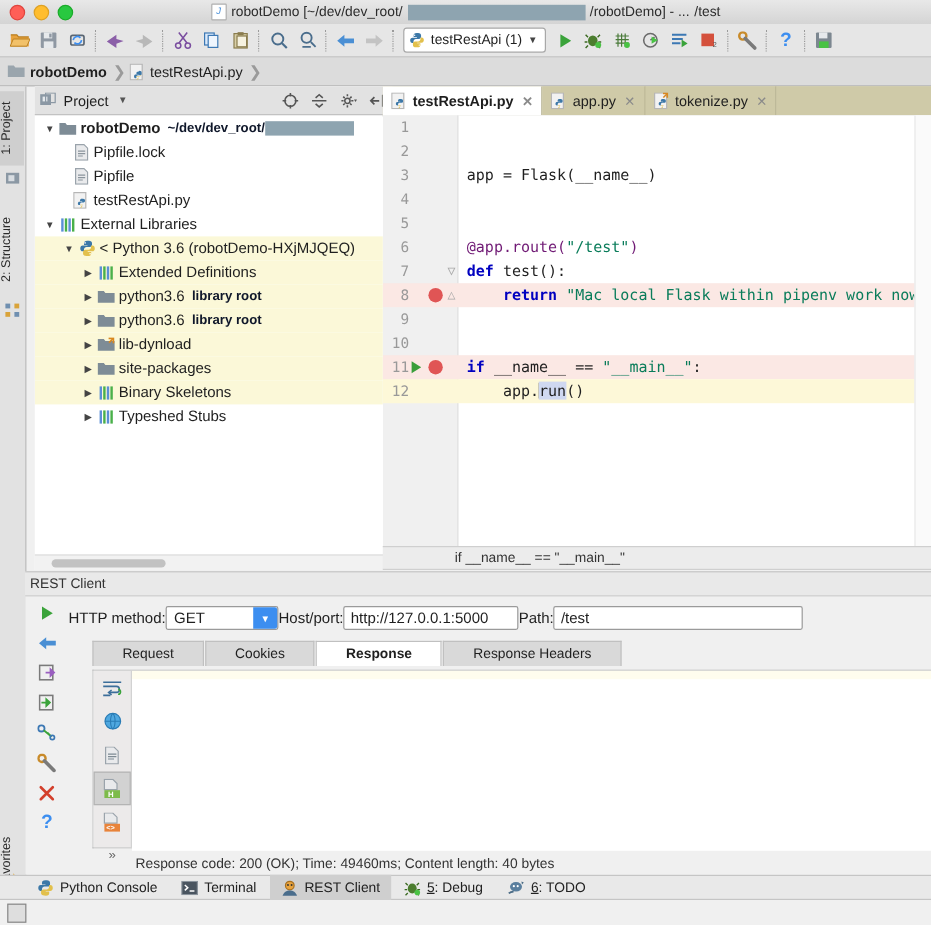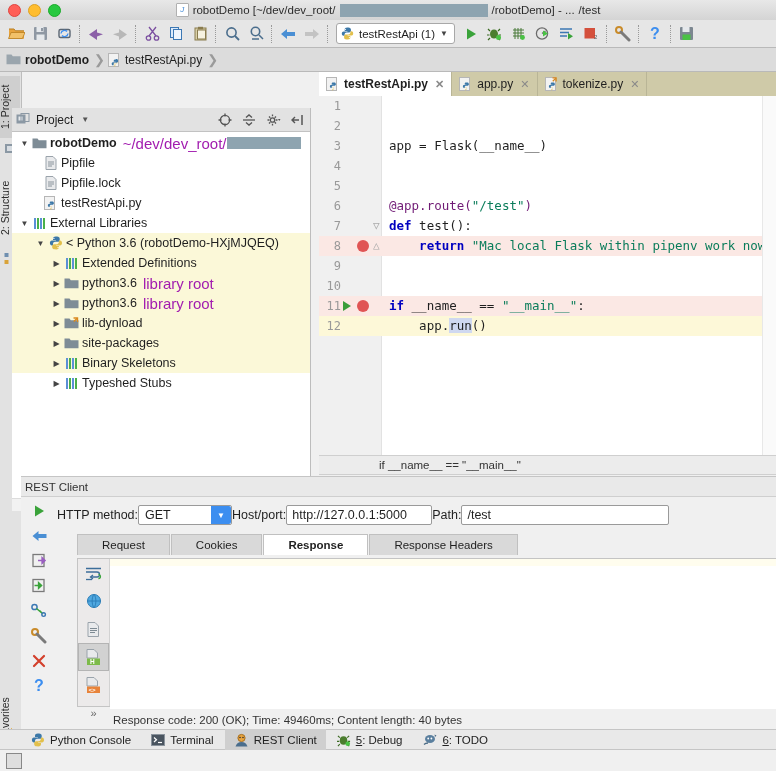--- a/index.html
+++ b/index.html
@@ -72,39 +72,39 @@
     position:absolute; left:-1px;
     writing-mode: vertical-rl; transform: rotate(180deg);
     font-size:10.5px; color:#2b2b2b; white-space:nowrap;
     width:21px; text-align:center;
   }
   .vlabel.sel { background:#cfcfcf; }
   .vico { position:absolute; left:4px; width:13px; height:13px; }
 
   
   .projpanel {
-    position:absolute; left:12px; top:72px; width:298px; height:403px;
-    background:#fff; border-right:1px solid #bdbdbd;margin-top:36px;
+    position:absolute; left:29px; top:72px; width:298px; height:403px;
+    background:#fff; border-right:1px solid #bdbdbd;
   }
   .projhdr {
     height:24px; background:#e2e2e2; border-bottom:1px solid #c2c2c2;
     display:flex; align-items:center; padding:0 4px; box-sizing:border-box; gap:6px;
   }
   .projhdr .lbl { font-size:12px; }
   .projhdr .caret { font-size:8px; color:#555; margin-left:2px; }
   .projhdr .spacer { flex:1; }
   .hico { width:18px; height:18px; display:flex; align-items:center; justify-content:center; }
   .tree { position:absolute; top:25px; left:0; right:0; bottom:12px; overflow:hidden; font-size:12.5px; }
   .trow { height:20px; display:flex; align-items:center; white-space:nowrap; }
   .trow.hl { background:#fbf8d8; }
   .twist { width:13px; text-align:center; font-size:8px; color:#444; flex:0 0 13px; }
   .ticon { width:17px; display:flex; align-items:center; justify-content:center; flex:0 0 17px; }
   .tlabel { padding-left:2px; }
   .tlabel.b { font-weight:bold; }
-  .tdim { color:#a21caf; padding-left:6px; font-size:15px; }
+  .tdim { color:#0f172a; padding-left:6px; font-size:11px;font-weight:bold; }
   .hscroll {
     position:absolute; left:0; bottom:0; width:298px; height:12px;
     background:#f2f2f2; border-top:1px solid #dcdcdc;
   }
   .hscroll .thumb {
     position:absolute; left:14px; top:3px; width:95px; height:7px;
     background:#c2c2c2; border-radius:4px;
   }
 
   
@@ -505,34 +505,34 @@
       <div class="trow">
         <span style="width:30px"></span>
         <span class="ticon">
             <svg width="12" height="14" viewBox="0 0 12 14">
               <path d="M1 0.5h7l3 3v10H1z" fill="#e9eaec" stroke="#9aa3ab"></path>
               <g stroke="#8a949c" stroke-width="1">
                 <path d="M3 6h6M3 8h6M3 10h4"></path>
               </g>
             </svg>
           </span>
-        <span class="tlabel">Pipfile</span>
+        <span class="tlabel">Pipfile.lock</span>
       </div>
 
       <div class="trow">
         <span style="width:30px"></span>
         <span class="ticon">
             <svg width="12" height="14" viewBox="0 0 12 14">
               <path d="M1 0.5h7l3 3v10H1z" fill="#e9eaec" stroke="#9aa3ab"></path>
               <g stroke="#8a949c" stroke-width="1">
                 <path d="M3 6h6M3 8h6M3 10h4"></path>
               </g>
             </svg>
           </span>
-        <span class="tlabel">Pipfile.lock</span>
+        <span class="tlabel">Pipfile</span>
       </div>
 
       <div class="trow">
         <span style="width:30px"></span>
         <span class="ticon">
             <svg width="13" height="14" viewBox="0 0 13 14">
               <rect x="0.5" y="0.5" width="10" height="13" fill="#f2f2f2" stroke="#b6b6b6"></rect>
               <path d="M7.4 5.6c-1.3 0-1.7.55-1.7 1.3v.85h1.8v.33H5.2c-.75 0-1.3.5-1.3 1.4s.45 1.45 1.15 1.45h.65V9.98c0-.73.6-1.3 1.3-1.3h1.7c.6 0 1.15-.47 1.15-1.15V6.98c0-.66-.5-1.38-1.65-1.38z" fill="#3c78a8"></path>
               <path d="M5.8 13.2c1.3 0 1.7-.55 1.7-1.3v-.85H5.7v-.33h2.4" fill="#e2c04c"></path>
             </svg>

